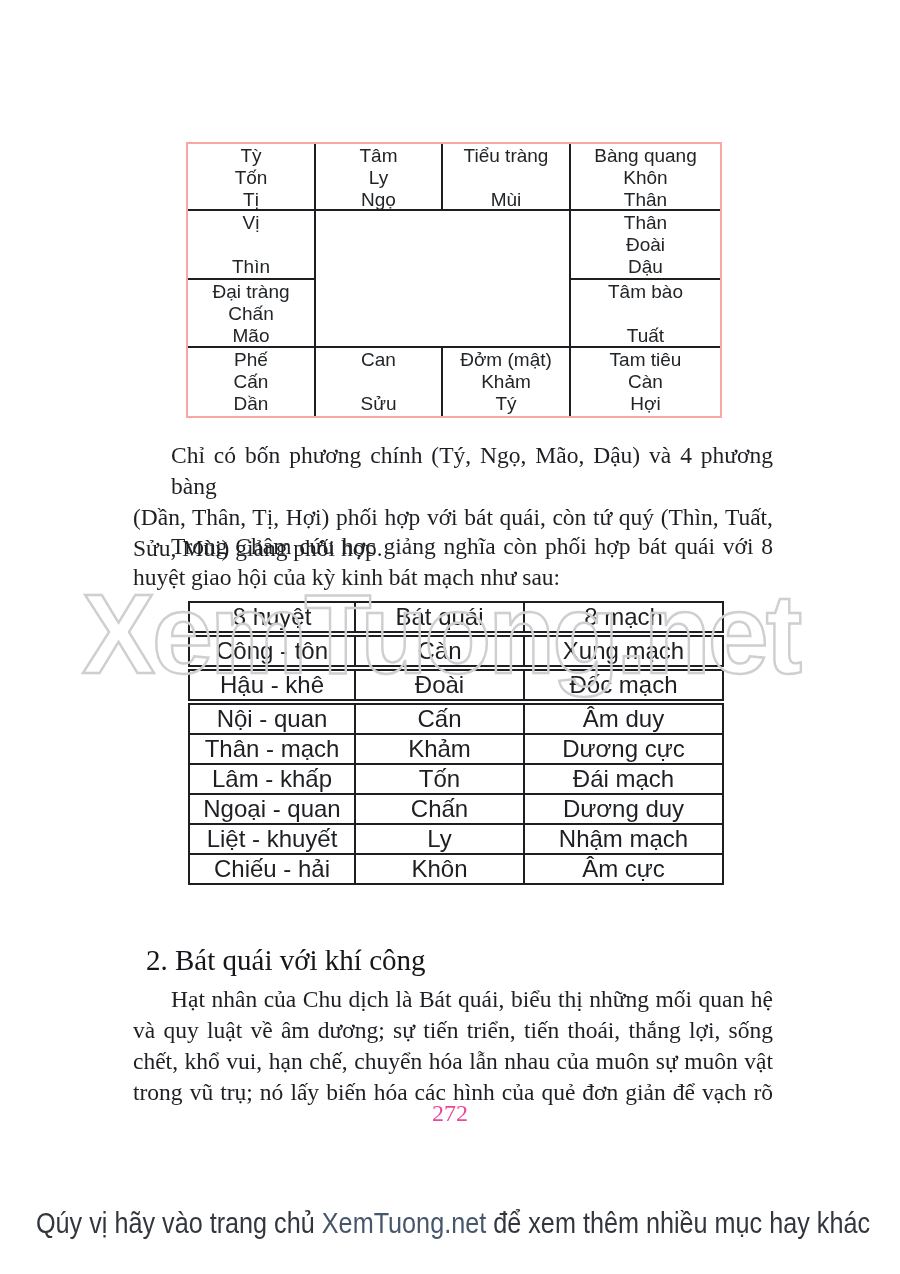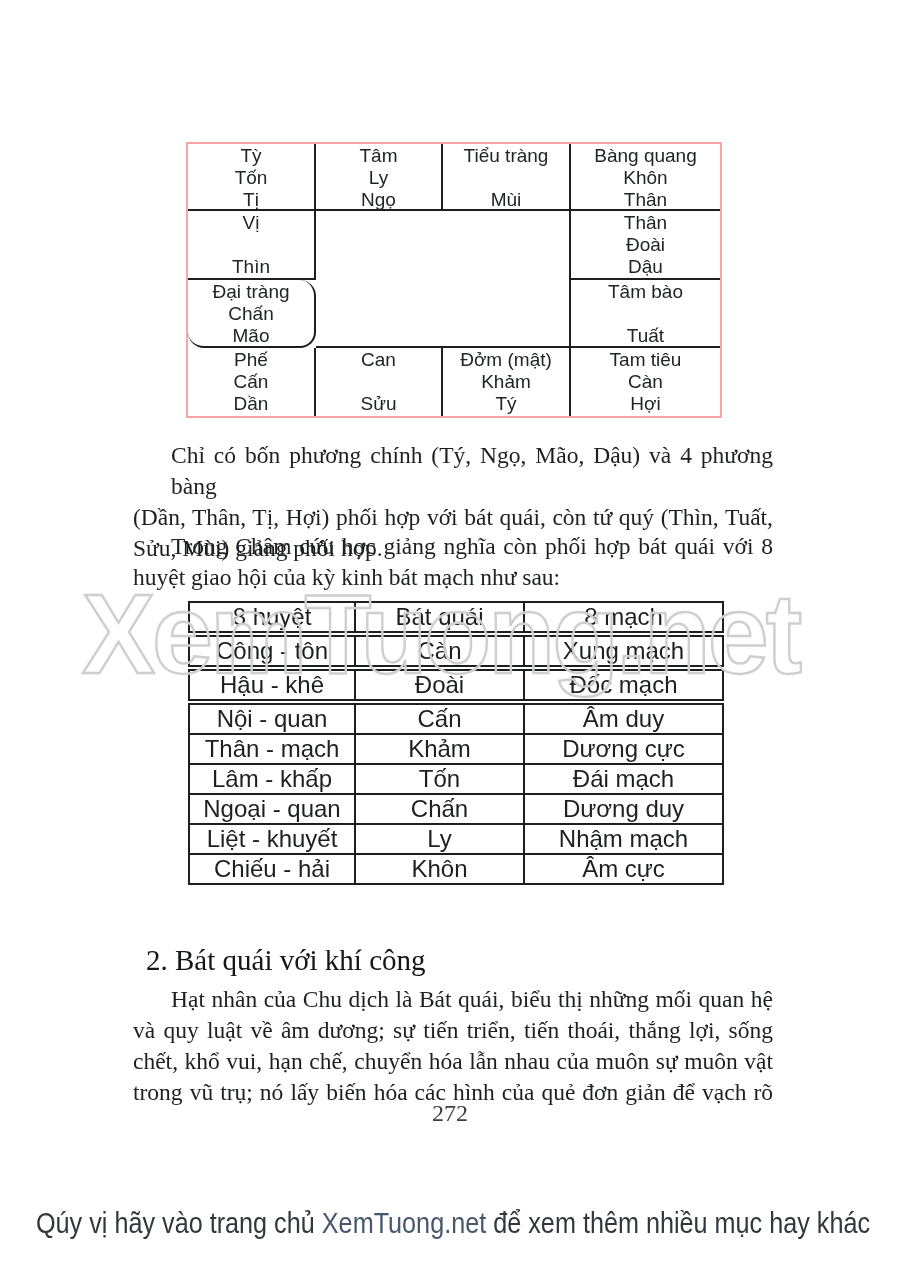--- a/index.html
+++ b/index.html
@@ -18,21 +18,21 @@
     border:2px solid #fca5a5;
     font-size:19px;line-height:22px;
   }
   .t1 .c{border-right:2px solid #1c1e21;border-bottom:2px solid #1c1e21;
          text-align:center;padding-top:1px;}
   .t1 .no-br{border-right:none;}
   .t1 .no-bb{border-bottom:none;}
   .t1 .ln{height:22px;white-space:nowrap;}
   .g-r1c1{grid-area:1/1;} .g-r1c2{grid-area:1/2;} .g-r1c3{grid-area:1/3;} .g-r1c4{grid-area:1/4;}
   .g-r2c1{grid-area:2/1;} .g-ctr{grid-area:2/2/4/4;} .g-r2c4{grid-area:2/4;}
-  .g-r3c1{grid-area:3/1;border-radius:16px;} .g-r3c4{grid-area:3/4;}
+  .g-r3c1{grid-area:3/1;} .g-r3c4{grid-area:3/4;}
   .g-r4c1{grid-area:4/1;} .g-r4c2{grid-area:4/2;} .g-r4c3{grid-area:4/3;} .g-r4c4{grid-area:4/4;}
 
   
   .serif{font-family:"Liberation Serif",serif;}
   .para{left:133px;width:640px;font-family:"Liberation Serif",serif;
         font-size:23.5px;line-height:31px;color:#1d1f22;}
   .pline{width:100%;}
   .jl{text-align:justify;text-align-last:justify;}
   .indent{padding-left:38px;box-sizing:border-box;}
 
@@ -54,21 +54,21 @@
   .watermark{
     left:82px;top:568px;z-index:6;pointer-events:none;
     font-size:114px;font-weight:bold;letter-spacing:-3px;white-space:nowrap;
     color:rgba(255,255,255,0);
     -webkit-text-stroke:2.5px #cfcfcf;
     transform:scaleX(0.96);transform-origin:left center;
   }
 
   
   .heading{left:146px;top:941px;font-size:29px;line-height:38px;color:#141619;}
-  .pagenum{left:0;top:1100px;width:900px;text-align:center;font-size:24px;color:#404040;}
+  .pagenum{left:0;top:1100px;width:900px;text-align:center;font-size:24px;color:#ec4899;}
   .footer{
     left:36px;top:1202px;font-size:30px;line-height:42px;white-space:nowrap;
     color:#33373d;transform:scaleX(0.84);transform-origin:left center;
   }
   .footer .lnk{color:#46566b;margin:0 0.28em;cursor:pointer;}
 </style>
 </head>
 <body>
 
 <div class="abs t1">

